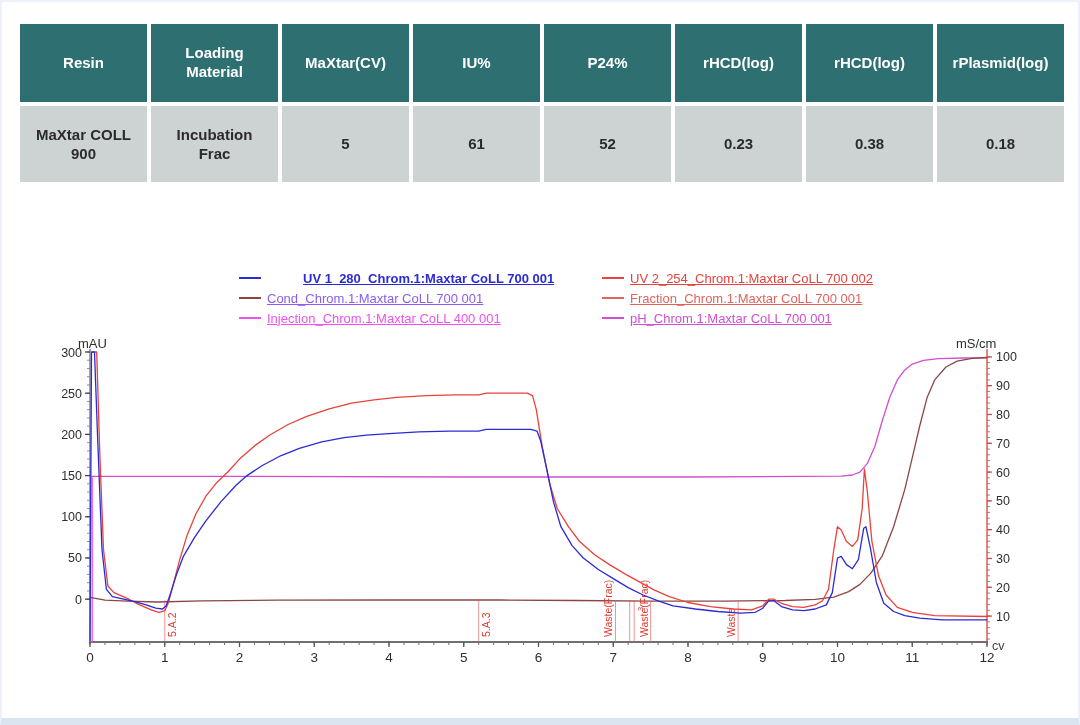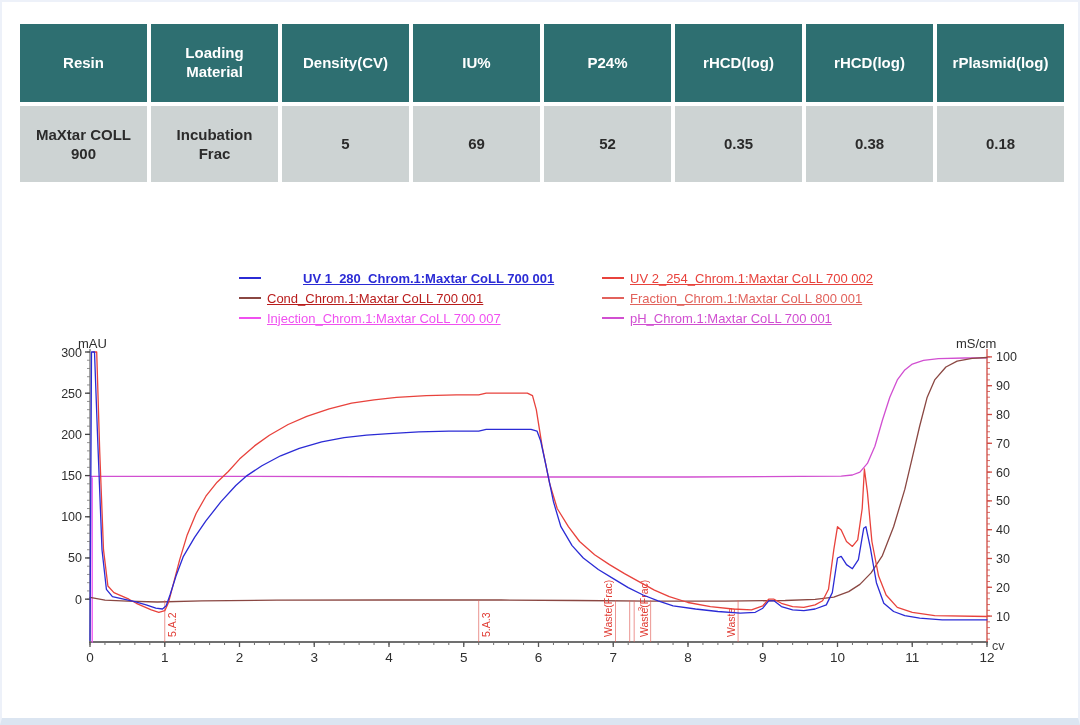--- a/index.html
+++ b/index.html
@@ -27,62 +27,62 @@
 </head>
 <body>
 
 <div class="page">
 
   <table class="results">
     <thead>
       <tr id="thead-row">
           <th>Resin</th>
           <th>Loading Material</th>
-          <th>Density(CV)</th>
+          <th>MaXtar(CV)</th>
           <th>IU%</th>
           <th>P24%</th>
           <th>rHCD(log)</th>
           <th>rHCD(log)</th>
           <th>rPlasmid(log)</th>
         </tr>
     </thead>
     <tbody id="tbody">
         <tr>
           <td>MaXtar COLL 900</td>
           <td>Incubation Frac</td>
           <td>5</td>
-          <td>69</td>
+          <td>61</td>
           <td>52</td>
-          <td>0.35</td>
+          <td>0.23</td>
           <td>0.38</td>
           <td>0.18</td>
         </tr>
       </tbody>
   </table>
 
   <div class="legend" id="legend">
       <div class="legend-item">
         <span class="lg-swatch" style="border-top-color: rgb(43, 43, 213);"></span>
         <span class="lg-label" style="color: rgb(43, 43, 213); padding-left: 36px;">UV 1_280_Chrom.1:Maxtar CoLL 700 001</span>
       </div>
       <div class="legend-item">
         <span class="lg-swatch" style="border-top-color: rgb(232, 66, 60);"></span>
         <span class="lg-label" style="color: rgb(232, 66, 60);">UV 2_254_Chrom.1:Maxtar CoLL 700 002</span>
       </div>
       <div class="legend-item">
         <span class="lg-swatch" style="border-top-color: rgb(138, 71, 66);"></span>
-        <span class="lg-label" style="color: #b91c1c;">Cond_Chrom.1:Maxtar CoLL 700 001</span>
+        <span class="lg-label" style="color: #8b5cf6;">Cond_Chrom.1:Maxtar CoLL 700 001</span>
       </div>
       <div class="legend-item">
         <span class="lg-swatch" style="border-top-color: rgb(226, 98, 92);"></span>
-        <span class="lg-label" style="color: rgb(226, 98, 92);">Fraction_Chrom.1:Maxtar CoLL 800 001</span>
+        <span class="lg-label" style="color: rgb(226, 98, 92);">Fraction_Chrom.1:Maxtar CoLL 700 001</span>
       </div>
       <div class="legend-item">
         <span class="lg-swatch" style="border-top-color: rgb(240, 80, 240);"></span>
-        <span class="lg-label" style="color: rgb(240, 80, 240);">Injection_Chrom.1:Maxtar CoLL 700 007</span>
+        <span class="lg-label" style="color: rgb(240, 80, 240);">Injection_Chrom.1:Maxtar CoLL 400 001</span>
       </div>
       <div class="legend-item">
         <span class="lg-swatch" style="border-top-color: rgb(209, 79, 209);"></span>
         <span class="lg-label" style="color: rgb(209, 79, 209); text-decoration: underline;">pH_Chrom.1:Maxtar CoLL 700 001</span>
       </div>
     </div>
 
   <svg id="chart" width="1080" height="360">
       <line x1="88" y1="17" x2="88" y2="310" stroke="#707070" stroke-width="1.3"></line>
       <line x1="87" y1="310" x2="986" y2="310" stroke="#707070" stroke-width="2"></line>

